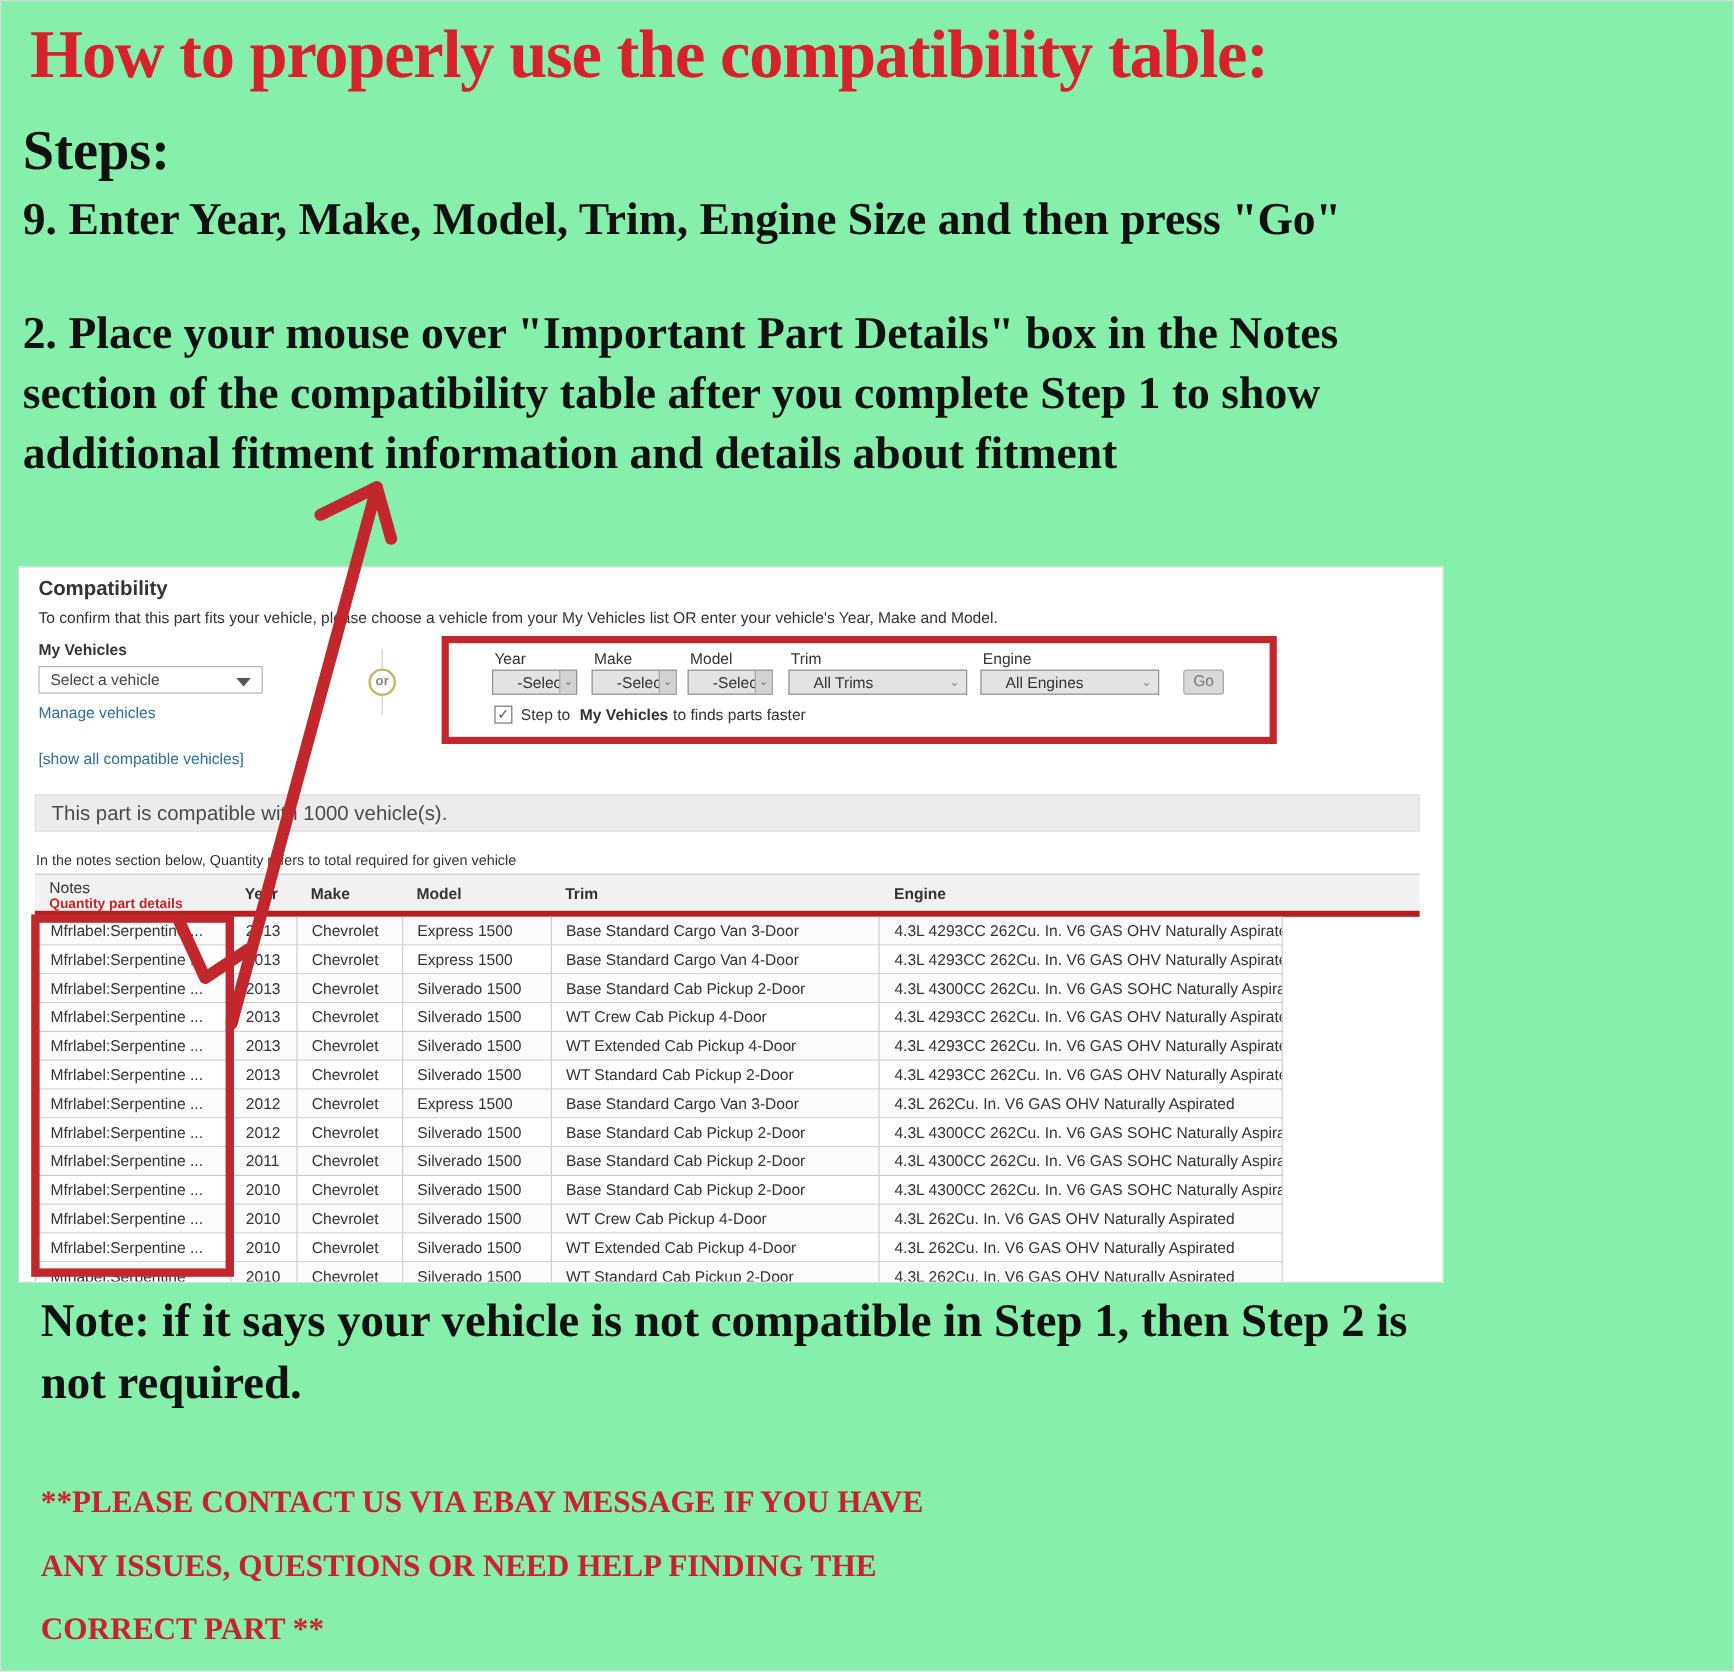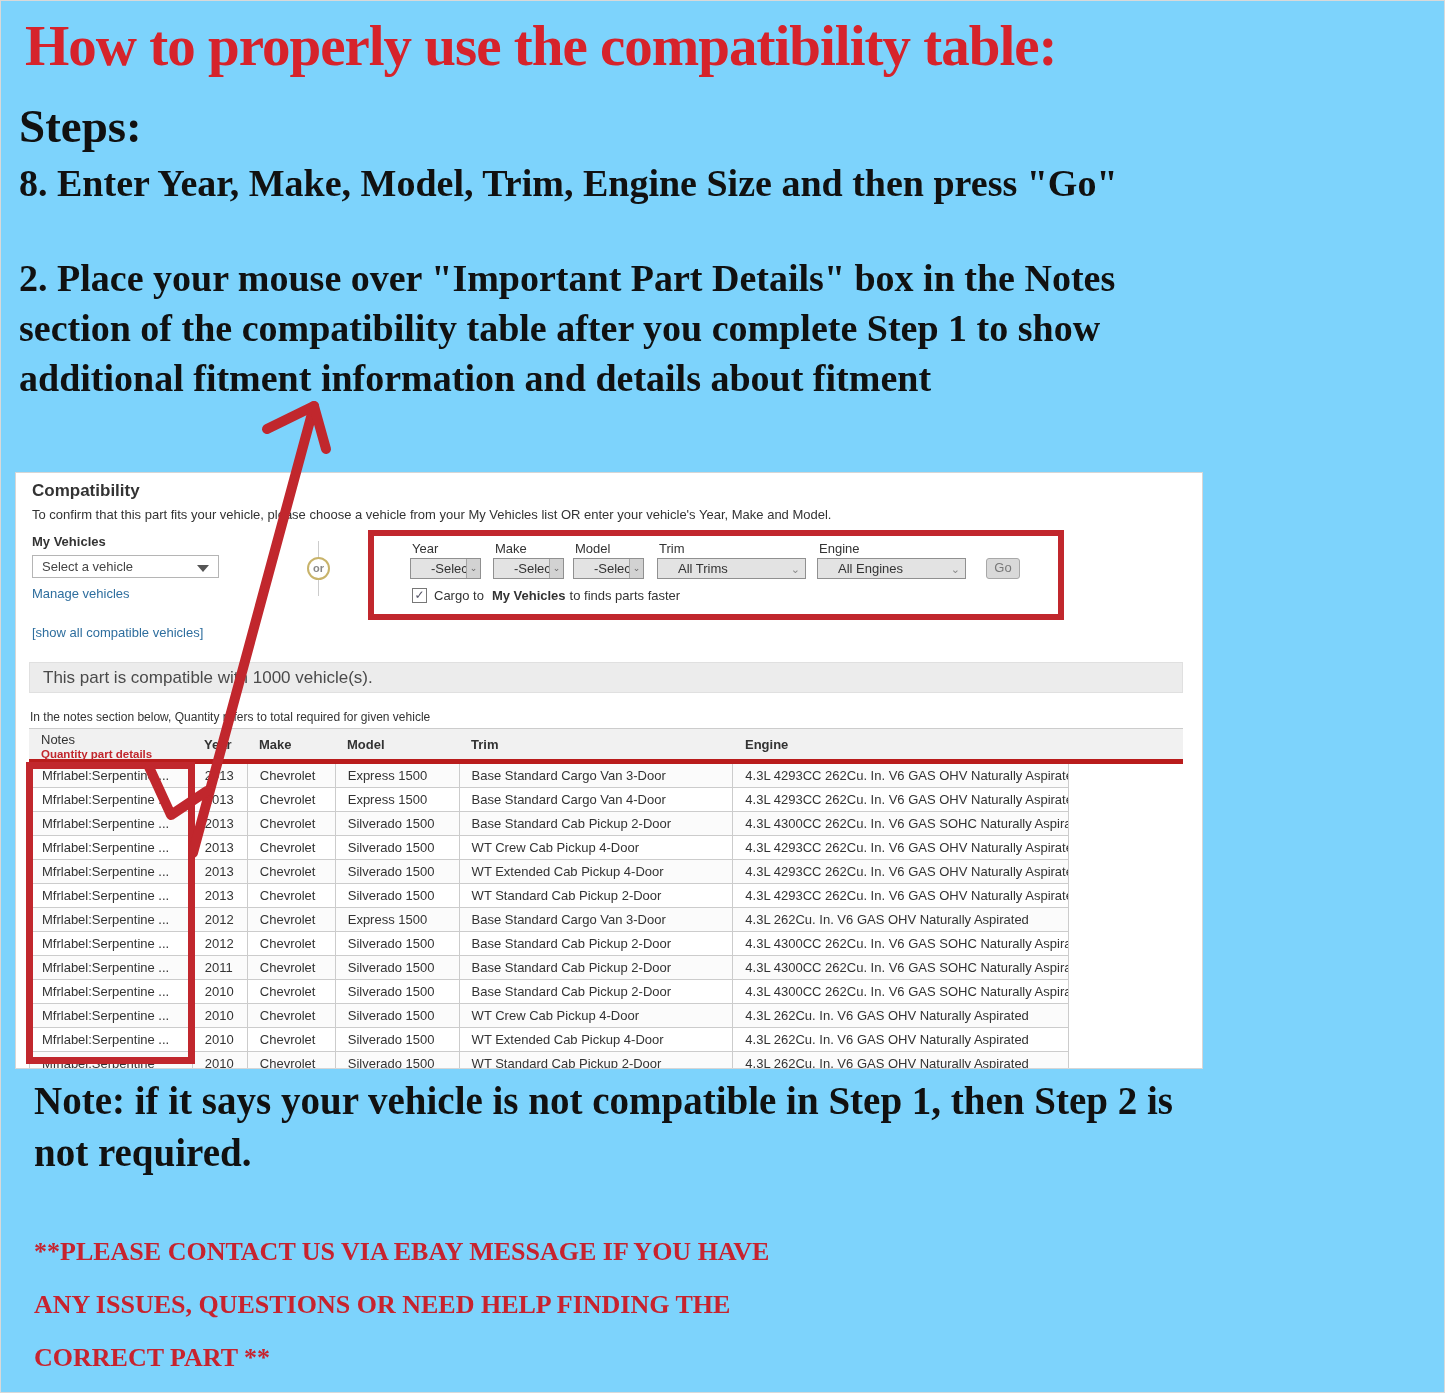--- a/index.html
+++ b/index.html
@@ -1,16 +1,16 @@
 <!DOCTYPE html>
 <html><head>
 <meta charset="utf-8">
 <style>
   html,body{margin:0;padding:0;background:#fff;}
-  .page{position:relative;width:1445px;height:1393px;background:#7dd3fc;overflow:hidden;
+  .page{position:relative;width:1445px;height:1393px;background:#86efac;overflow:hidden;
         font-family:"Liberation Sans",sans-serif;border:1px solid #d9d9d9;box-sizing:border-box;}
   .bigtext{position:absolute;font-family:"Liberation Serif",serif;font-weight:bold;color:#111;
            white-space:pre-line;}
   .title{left:24px;top:12px;font-size:57px;line-height:1.15;color:#d6232b;letter-spacing:-1px;white-space:nowrap;}
   .steps-label{left:18px;top:98px;font-size:47px;}
   .step1{left:18px;top:160px;font-size:38px;white-space:nowrap;}
   .step2{left:18px;top:252px;font-size:38px;line-height:50px;}
   .note-text{left:33px;top:1074px;font-size:39px;line-height:52px;}
   .contact-text{left:33px;top:1224px;font-size:26px;line-height:53px;color:#c7232e;}
 
@@ -81,21 +81,21 @@
 
   .arrow-svg{position:absolute;left:0;top:0;width:1445px;height:1393px;z-index:20;pointer-events:none;}
 </style>
 </head>
 <body>
 
 <div class="page">
 
   <div class="bigtext title">How to properly use the compatibility table:</div>
   <div class="bigtext steps-label">Steps:</div>
-  <div class="bigtext step1">8. Enter Year, Make, Model, Trim, Engine Size and then press "Go"</div>
+  <div class="bigtext step1">9. Enter Year, Make, Model, Trim, Engine Size and then press "Go"</div>
   <div class="bigtext step2">2. Place your mouse over "Important Part Details" box in the Notes
 section of the compatibility table after you complete Step 1 to show
 additional fitment information and details about fitment</div>
 
   <div class="panel">
     <div class="p-title">Compatibility</div>
     <div class="p-desc">To confirm that this part fits your vehicle, please choose a vehicle from your My Vehicles list OR enter your vehicle's Year, Make and Model.</div>
 
     <div class="mv-label">My Vehicles</div>
     <div class="mv-select">
@@ -130,21 +130,21 @@
         <span class="chev">⌄</span>
       </div>
       <span class="f-label fl4">Engine</span>
       <div class="f-select fs4">
         <span>All Engines</span>
         <span class="chev">⌄</span>
       </div>
       <div class="go-btn">Go</div>
       <div class="save-row">
         <span class="checkbox">✓</span>
-        <span class="pre">Cargo to</span>
+        <span class="pre">Step to</span>
         <b>My Vehicles</b>
         <span>to finds parts faster</span>
       </div>
     </div>
 
     <div class="compat-banner">This part is compatible with 1000 vehicle(s).</div>
     <div class="notes-hint">In the notes section below, Quantity refers to total required for given vehicle</div>
 
     <div class="thead">
       <span class="th th-notes">Notes</span>

